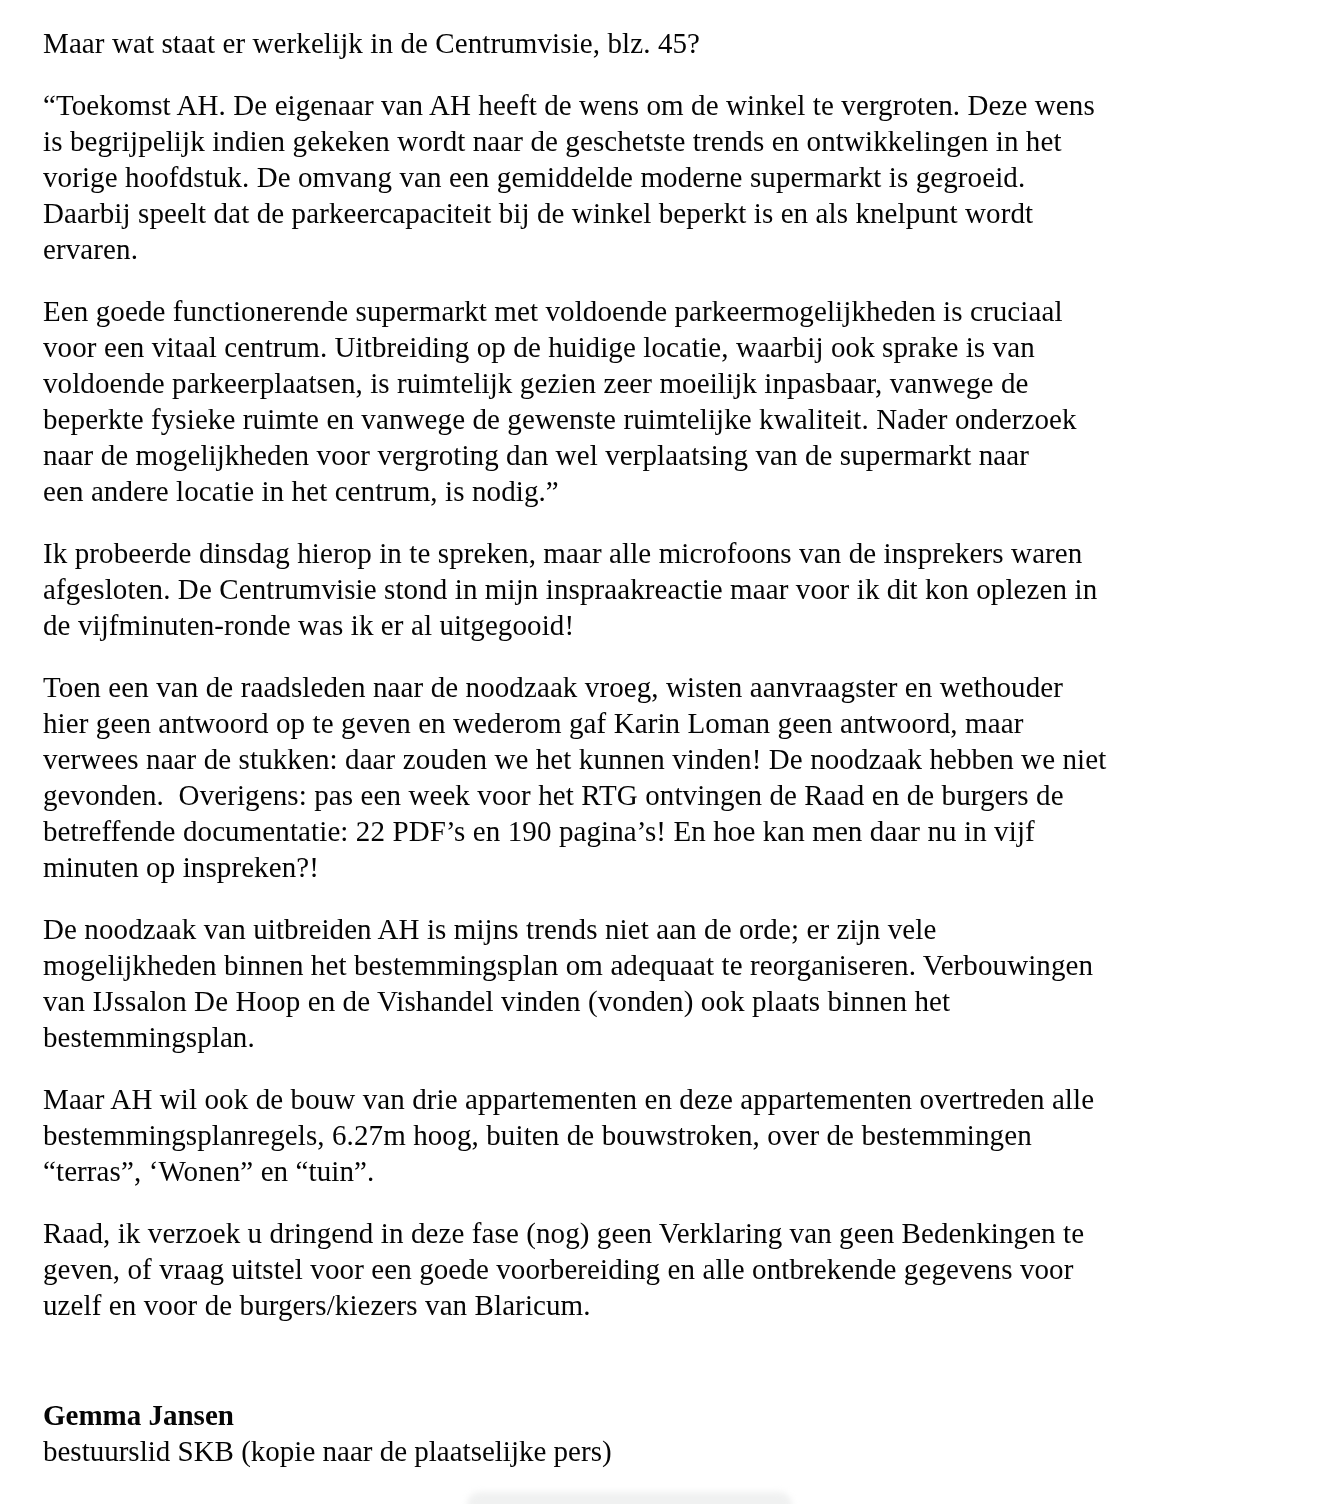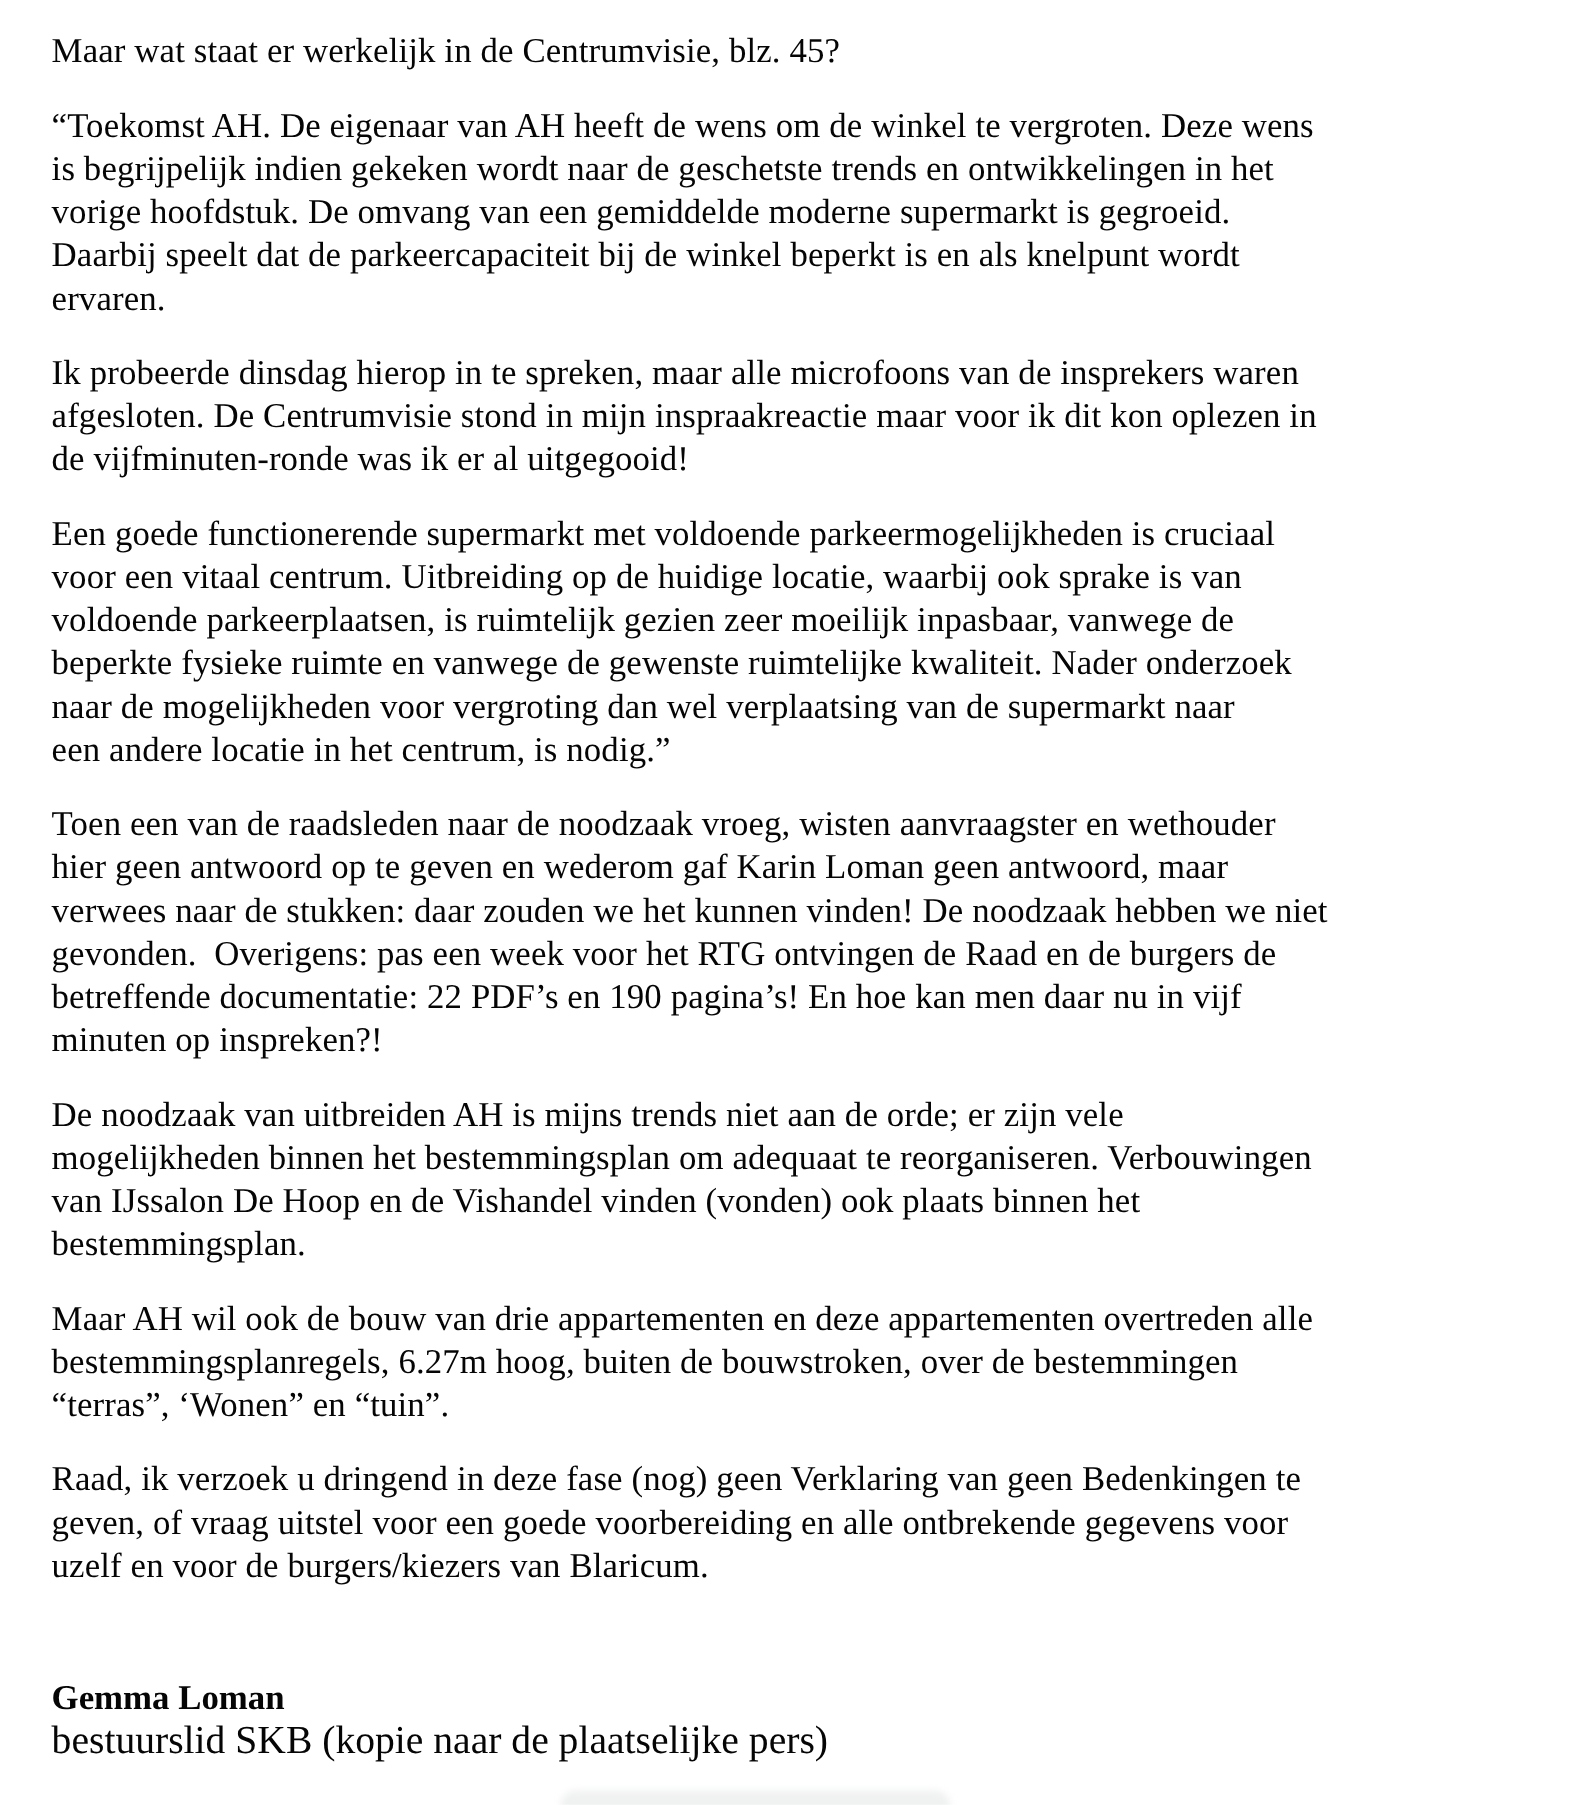--- a/index.html
+++ b/index.html
@@ -36,21 +36,21 @@
   }
   .sig-name {
     margin: 0;
     font-size: 29px;
     line-height: 36px;
     font-weight: bold;
     white-space: pre-line;
   }
   .sig-role {
     margin: 0;
-    font-size: 33px;
+    font-size: 29px;
     line-height: 36px;
     white-space: pre-line;
   }
   .tooltip-fragment {
     position: absolute;
     left: 467px;
     bottom: -14px;
     width: 325px;
     height: 26px;
     background: #f0f1f1;
@@ -64,30 +64,30 @@
 <div class="page">
 
   <p class="para">Maar wat staat er werkelijk in de Centrumvisie, blz. 45?</p>
 
   <p class="para italic">“Toekomst AH. De eigenaar van AH heeft de wens om de winkel te vergroten. Deze wens
 is begrijpelijk indien gekeken wordt naar de geschetste trends en ontwikkelingen in het
 vorige hoofdstuk. De omvang van een gemiddelde moderne supermarkt is gegroeid.
 Daarbij speelt dat de parkeercapaciteit bij de winkel beperkt is en als knelpunt wordt
 ervaren.</p>
 
-  <p class="para">Ik probeerde dinsdag hierop in te spreken, maar alle microfoons van de insprekers waren
-afgesloten. De Centrumvisie stond in mijn inspraakreactie maar voor ik dit kon oplezen in
-de vijfminuten-ronde was ik er al uitgegooid!</p>
-
   <p class="para italic">Een goede functionerende supermarkt met voldoende parkeermogelijkheden is cruciaal
 voor een vitaal centrum. Uitbreiding op de huidige locatie, waarbij ook sprake is van
 voldoende parkeerplaatsen, is ruimtelijk gezien zeer moeilijk inpasbaar, vanwege de
 beperkte fysieke ruimte en vanwege de gewenste ruimtelijke kwaliteit. Nader onderzoek
 naar de mogelijkheden voor vergroting dan wel verplaatsing van de supermarkt naar
 een andere locatie in het centrum, is nodig.”</p>
+
+  <p class="para">Ik probeerde dinsdag hierop in te spreken, maar alle microfoons van de insprekers waren
+afgesloten. De Centrumvisie stond in mijn inspraakreactie maar voor ik dit kon oplezen in
+de vijfminuten-ronde was ik er al uitgegooid!</p>
 
   <p class="para">Toen een van de raadsleden naar de noodzaak vroeg, wisten aanvraagster en wethouder
 hier geen antwoord op te geven en wederom gaf Karin Loman geen antwoord, maar
 verwees naar de stukken: daar zouden we het kunnen vinden! De noodzaak hebben we niet
 gevonden.&nbsp; Overigens: pas een week voor het RTG ontvingen de Raad en de burgers de
 betreffende documentatie: 22 PDF’s en 190 pagina’s! En hoe kan men daar nu in vijf
 minuten op inspreken?!</p>
 
   <p class="para">De noodzaak van uitbreiden AH is mijns trends niet aan de orde; er zijn vele
 mogelijkheden binnen het bestemmingsplan om adequaat te reorganiseren. Verbouwingen
@@ -96,19 +96,19 @@
 
   <p class="para">Maar AH wil ook de bouw van drie appartementen en deze appartementen overtreden alle
 bestemmingsplanregels, 6.27m hoog, buiten de bouwstroken, over de bestemmingen
 “terras”, ‘Wonen” en “tuin”.</p>
 
   <p class="para">Raad, ik verzoek u dringend in deze fase (nog) geen Verklaring van geen Bedenkingen te
 geven, of vraag uitstel voor een goede voorbereiding en alle ontbrekende gegevens voor
 uzelf en voor de burgers/kiezers van Blaricum.</p>
 
   <div class="signature">
-    <p class="sig-name">Gemma Loman</p>
+    <p class="sig-name">Gemma Jansen</p>
     <p class="sig-role">bestuurslid SKB (kopie naar de plaatselijke pers)</p>
   </div>
 
   <div class="tooltip-fragment"></div>
 
 </div>
 
 </body></html>

